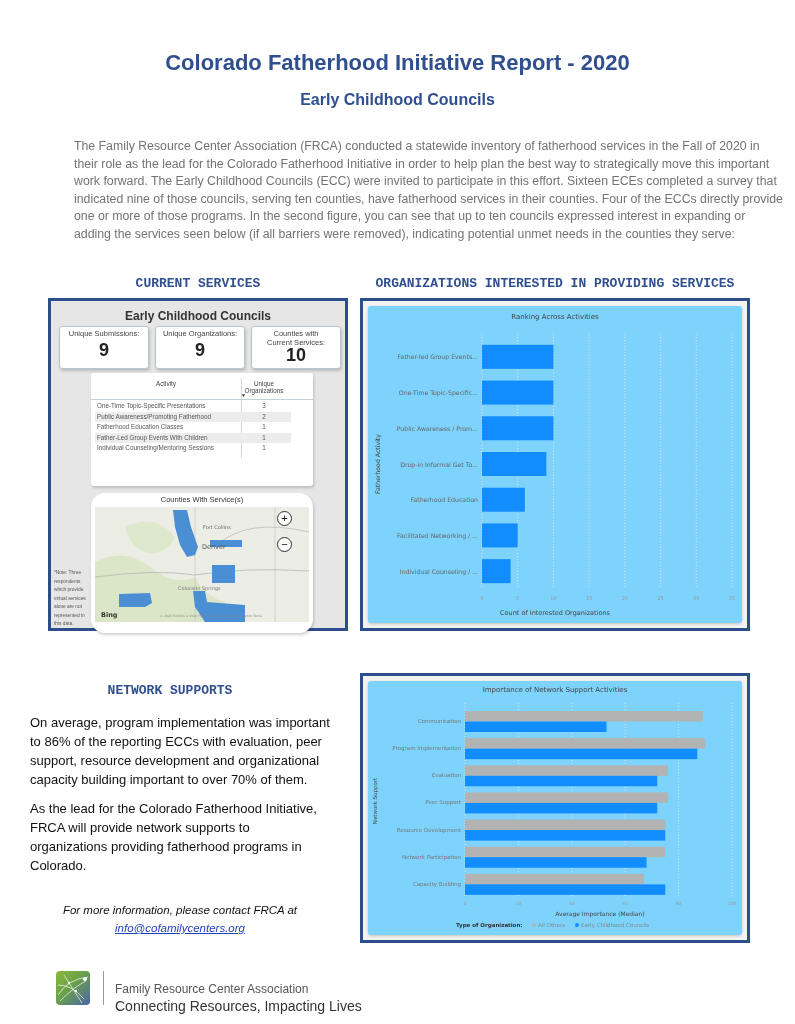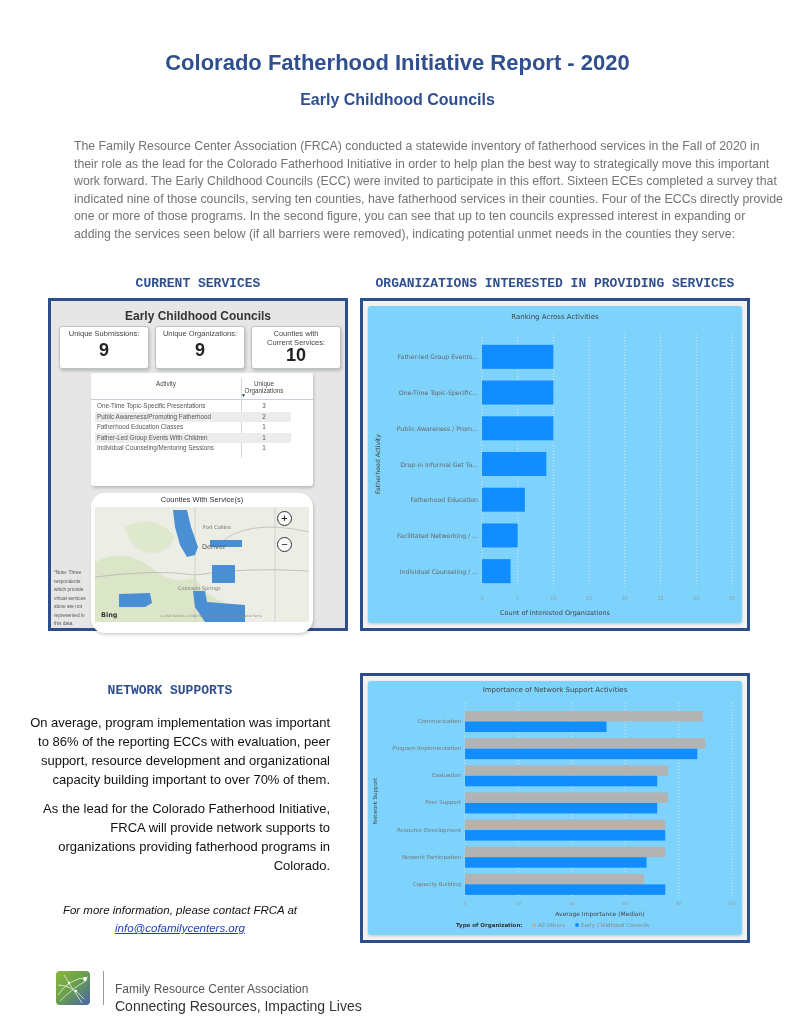--- a/index.html
+++ b/index.html
@@ -28,21 +28,21 @@
   .tbl .vline { position: absolute; left: 150px; top: 5px; height: 80px; border-left: 1px solid #d0d8e0; }
   .mapcard { position: absolute; left: 40px; top: 192px; width: 222px; height: 140px; background: #fff; border-radius: 14px; box-shadow: 1px 2px 3px rgba(0,0,0,0.18); }
   .mapcard .mt { position: absolute; top: 2px; width: 100%; text-align: center; font-size: 7.5px; color: #333; }
   .map { position: absolute; left: 4px; top: 14px; width: 214px; height: 115px; background: #eef0ea; overflow: hidden; }
   .note { position: absolute; left: 3px; top: 268px; width: 36px; font-size: 4.8px; color: #555; line-height: 8.5px; }
   .panel-right { left: 360px; top: 298px; width: 390px; height: 333px; background: #f3f3f3; }
   .panel-right .inner, .panel-net .inner { position: absolute; left: 5px; top: 5px; right: 5px; bottom: 5px; background: #7dd3fc; border-radius: 3px; box-shadow: 0 1px 3px rgba(0,0,0,0.2); }
   .panel-net { left: 360px; top: 673px; width: 390px; height: 270px; background: #f3f3f3; }
   svg text { font-family: "DejaVu Sans", sans-serif; }
   .net-text { left: 30px; top: 713px; width: 300px; font-size: 13px; line-height: 19px; color: #111; }
-  .net-text p { margin-bottom: 10px; text-align: right; }
+  .net-text p { margin-bottom: 10px; }
   .contact { left: 30px; top: 901px; width: 300px; text-align: center; font-size: 11.5px; font-style: italic; line-height: 18px; }
   .contact a { color: #1f3fbf; text-decoration: underline; }
   .logo { left: 56px; top: 971px; width: 34px; height: 34px; border-radius: 4px; background: linear-gradient(135deg, #8ab83c 0%, #6aa04a 45%, #4a64a8 100%); overflow: hidden; }
   .logo-div { left: 103px; top: 971px; width: 1px; height: 34px; background: #999; }
   .logo-name { left: 115px; top: 982px; font-size: 12px; color: #555; }
   .logo-tag { left: 115px; top: 998px; font-size: 14px; color: #333; }
 </style>
 </head>
 <body>
 

